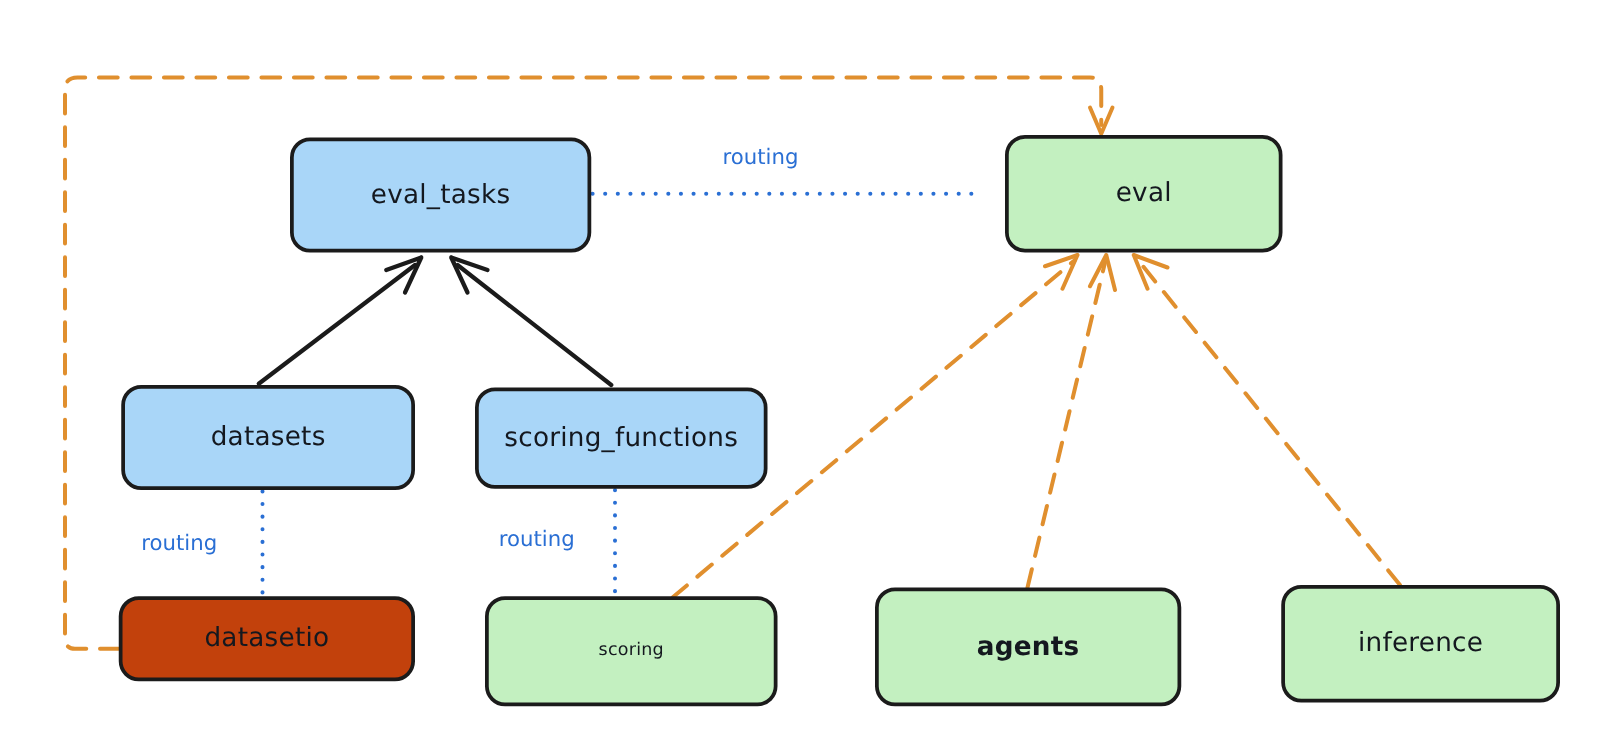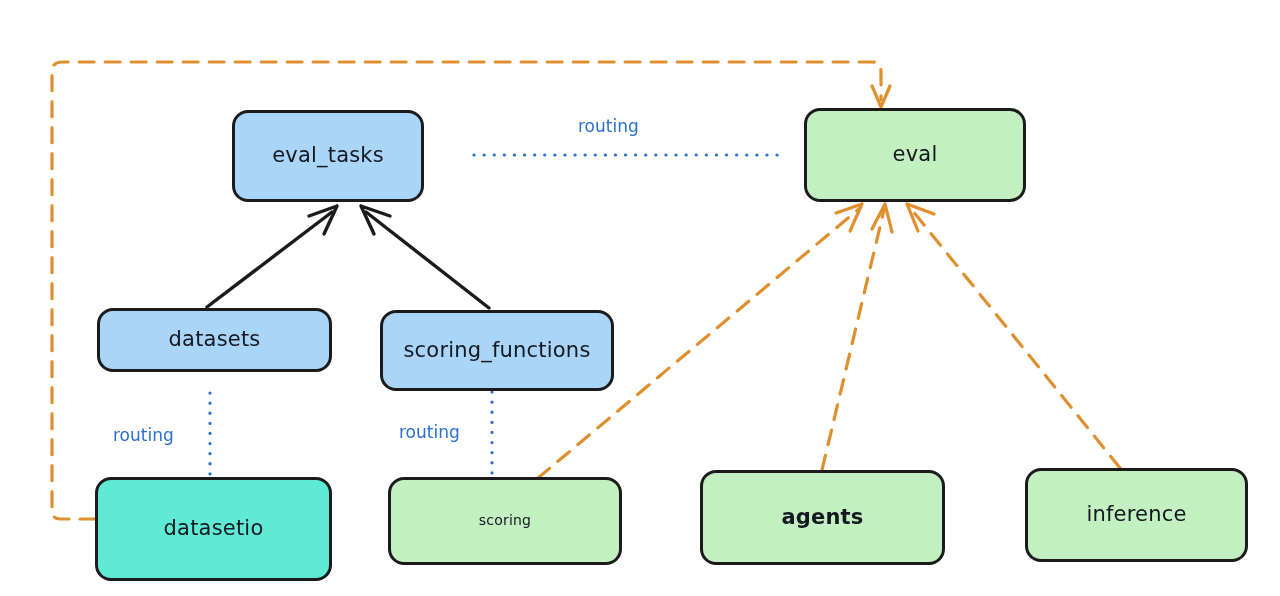--- a/index.html
+++ b/index.html
@@ -73,33 +73,33 @@
 
   <g>
     <path d="M 210 393 L 210 476" fill="none" stroke="#2a6fd4" stroke-width="3.2" stroke-linecap="round" stroke-dasharray="0.1 10"></path>
   </g>
 
   <g>
     <path d="M 492 392 L 492 476" fill="none" stroke="#2a6fd4" stroke-width="3.2" stroke-linecap="round" stroke-dasharray="0.1 10"></path>
   </g>
 </svg>
 
-<div class="node blue" style="left: 232px; top: 110px; width: 192px; height: 92px; font-size: 21px; border-radius: 16px; background: rgb(169, 214, 248); border-color: rgb(27, 27, 27);">
+<div class="node blue" style="left: 232px; top: 110px; width: 241px; height: 92px; font-size: 21px; border-radius: 16px; background: rgb(169, 214, 248); border-color: rgb(27, 27, 27);">
   <span class="node-label">eval_tasks</span>
 </div>
 <div class="node green" style="left: 788px; top: 108px; width: 222px; height: 94px; font-size: 21px; border-radius: 16px; background: rgb(195, 240, 192); border-color: rgb(27, 27, 27); margin-left: 16px;">
   <span class="node-label">eval</span>
 </div>
-<div class="node blue" style="left: 97px; top: 308px; width: 235px; height: 64px; font-size: 21px; border-radius: 16px; background: rgb(169, 214, 248); border-color: rgb(27, 27, 27);">
+<div class="node blue" style="left: 97px; top: 308px; width: 235px; height: 84px; font-size: 21px; border-radius: 16px; background: rgb(169, 214, 248); border-color: rgb(27, 27, 27);">
   <span class="node-label">datasets</span>
 </div>
 <div class="node blue" style="left: 380px; top: 310px; width: 234px; height: 81px; font-size: 21px; border-radius: 16px; background: rgb(169, 214, 248); border-color: rgb(27, 27, 27);">
   <span class="node-label">scoring_functions</span>
 </div>
-<div class="node green" style="left: 95px; top: 477px; width: 237px; height: 104px; font-size: 21px; border-radius: 16px; background: #5eead4; border-color: rgb(27, 27, 27);">
+<div class="node green" style="left: 95px; top: 477px; width: 237px; height: 68px; font-size: 21px; border-radius: 16px; background: #c2410c; border-color: rgb(27, 27, 27);">
   <span class="node-label">datasetio</span>
 </div>
 <div class="node green" style="left: 388px; top: 477px; width: 234px; height: 88px; font-size: 14px; border-radius: 16px; background: rgb(195, 240, 192); border-color: rgb(27, 27, 27);">
   <span class="node-label">scoring</span>
 </div>
 <div class="node green" style="left: 700px; top: 470px; width: 245px; height: 95px; font-size: 21px; border-radius: 16px; background: rgb(195, 240, 192); border-color: rgb(27, 27, 27); font-weight: bold;">
   <span class="node-label">agents</span>
 </div>
 <div class="node green" style="left: 1025px; top: 468px; width: 223px; height: 94px; font-size: 21px; border-radius: 16px; background: rgb(195, 240, 192); border-color: rgb(27, 27, 27);">
   <span class="node-label">inference</span>

